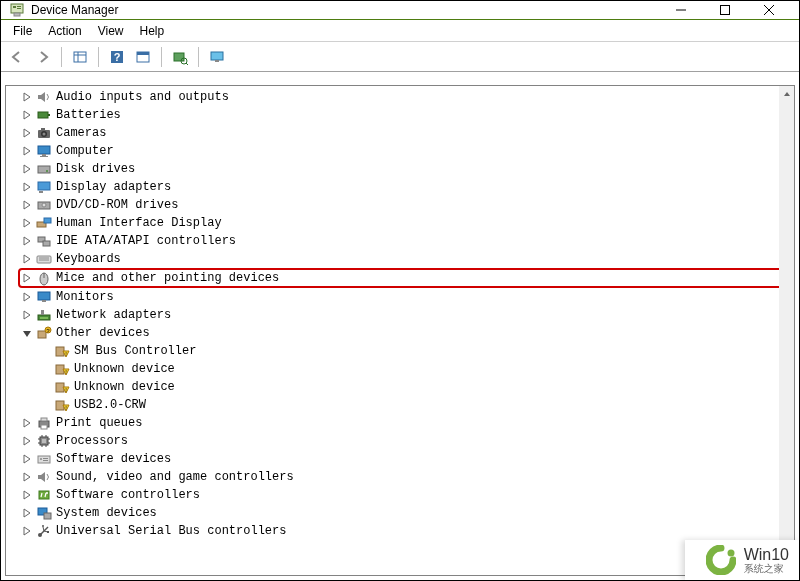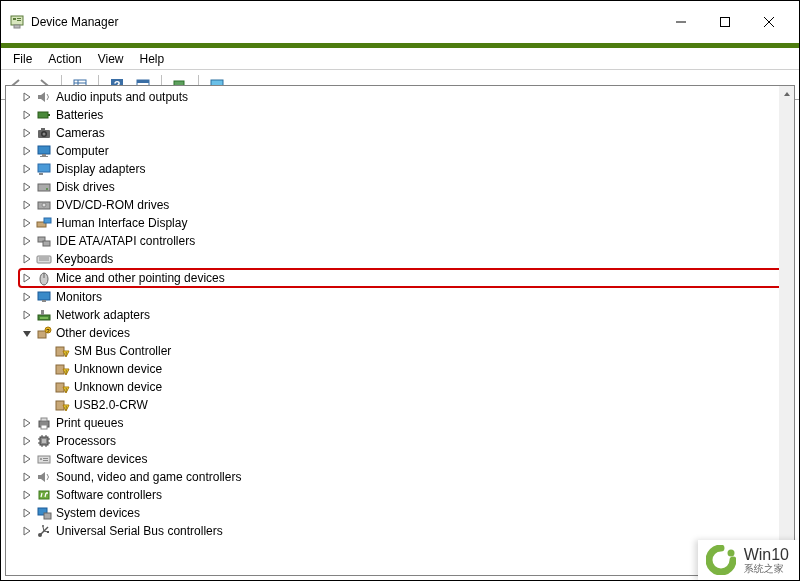--- a/index.html
+++ b/index.html
@@ -1,39 +1,39 @@
 <!DOCTYPE html>
 <html><head>
 <meta charset="utf-8">
 <style>
   * { box-sizing: border-box; margin: 0; padding: 0; }
   body { font-family: "Segoe UI", Tahoma, sans-serif; font-size: 12px; background: #fff; width: 800px; height: 581px; overflow: hidden; position: relative; border: 1px solid #000; }
-  .titlebar { display: flex; align-items: center; height: 47px; padding: 0 8px; border-bottom: 5px solid #4d7c0f; }
+  .titlebar { display: flex; align-items: center; height: 19px; padding: 0 8px; border-bottom: 1px solid #4d7c0f; }
   .title-icon { width: 16px; height: 16px; margin-right: 6px; }
   .title-text { flex: 1; font-size: 12px; }
   .winbtn { width: 44px; height: 28px; display: flex; align-items: center; justify-content: center; }
   .winbtn svg { display: block; }
   .menubar { display: flex; height: 22px; align-items: center; padding: 0 4px; gap: 0; border-bottom: 1px solid #d0d0d0; }
   .menuitem { padding: 2px 8px; font-size: 12px; }
   .toolbar { display: flex; align-items: center; height: 30px; padding: 0 4px; gap: 2px; border-bottom: 1px solid #a0a0a0; }
   .tbtn { width: 24px; height: 24px; display: flex; align-items: center; justify-content: center; border: 1px solid transparent; }
   .tsep { width: 1px; height: 20px; background: #c0c0c0; margin: 0 4px; }
   .content { position: absolute; top: 84px; left: 4px; right: 4px; bottom: 4px; border: 1px solid #828282; overflow-y: auto; overflow-x: hidden; background: #fff; }
-  .tree { padding: 2px 7px 2px 14px; }
+  .tree { padding: 2px 7px 2px 14px; font-family: Liberation Mono, monospace; }
   .row { display: flex; align-items: center; height: 18px; line-height: 18px; white-space: nowrap; }
   .arrow { width: 14px; height: 14px; display: flex; align-items: center; justify-content: center; margin-right: 2px; }
   .arrow svg { display: block; }
   .devicon { width: 16px; height: 16px; margin-right: 4px; flex-shrink: 0; }
   .children { padding-left: 34px; }
   .hl { border: 2px solid #d00000; padding: 0 4px 0 0; border-radius: 4px; height: 20px; margin-left:-2px;}
   .scrollbar-deco { position: absolute; top: 0; right: 0; width: 15px; height: 100%; background: #f0f0f0; }
   .scroll-up, .scroll-down { height: 16px; display:flex; align-items:center; justify-content:center;}
   .scroll-track { position: absolute; top: 16px; bottom: 16px; left: 0; right: 0;}
   .scroll-down { position:absolute; bottom:0; left:0; right:0;}
-  .watermark-bar { position: absolute; right: 0; bottom: 0; height: 40px; display: flex; align-items: center; background: #fff; padding: 0 10px 0 8px; box-shadow: -3px 0 6px rgba(0,0,0,.15); }
+  .watermark-bar { position: absolute; right: 0; bottom: 0; height: 40px; display: flex; align-items: center; background: #fff; padding: 0 10px 0 21px; box-shadow: -3px 0 6px rgba(0,0,0,.15); }
   .watermark-bar .logo { display:flex; align-items:center; margin-right:8px;}
   .watermark-bar .texts { display:flex; flex-direction:column; line-height:1.1;}
   .wm-big { font-size: 16px; color: #333; font-weight: 500;}
   .wm-small { font-size: 10px; color: #666; }
 </style>
 </head>
 <body>
 
 <div class="titlebar">
   <span class="title-icon">
@@ -178,37 +178,37 @@
       <span>Computer</span>
     </div>
 
     <div class="row">
       <span class="arrow">
           <svg width="10" height="10">
             <path d="M2 1 L8 5 L2 9 Z" fill="none" stroke="#666"></path>
           </svg>
         </span>
       <span class="devicon"><svg width="16" height="16">
+            <rect x="2" y="5" width="12" height="7" fill="#aaa" stroke="#666"></rect>
+            <circle cx="11" cy="10" r="1" fill="#4a8a3a"></circle>
+          </svg></span>
+      <span>Disk drives</span>
+    </div>
+
+    <div class="row">
+      <span class="arrow">
+          <svg width="10" height="10">
+            <path d="M2 1 L8 5 L2 9 Z" fill="none" stroke="#666"></path>
+          </svg>
+        </span>
+      <span class="devicon"><svg width="16" height="16">
             <rect x="2" y="3" width="12" height="8" fill="#4a9ad8" stroke="#2a6aa8"></rect>
             <rect x="3" y="12" width="4" height="2" fill="#888"></rect>
           </svg></span>
       <span>Display adapters</span>
-    </div>
-
-    <div class="row">
-      <span class="arrow">
-          <svg width="10" height="10">
-            <path d="M2 1 L8 5 L2 9 Z" fill="none" stroke="#666"></path>
-          </svg>
-        </span>
-      <span class="devicon"><svg width="16" height="16">
-            <rect x="2" y="5" width="12" height="7" fill="#aaa" stroke="#666"></rect>
-            <circle cx="11" cy="10" r="1" fill="#4a8a3a"></circle>
-          </svg></span>
-      <span>Disk drives</span>
     </div>
 
     <div class="row">
       <span class="arrow">
           <svg width="10" height="10">
             <path d="M2 1 L8 5 L2 9 Z" fill="none" stroke="#666"></path>
           </svg>
         </span>
       <span class="devicon"><svg width="16" height="16">
             <rect x="2" y="5" width="12" height="7" fill="#aaa" stroke="#666"></rect>

